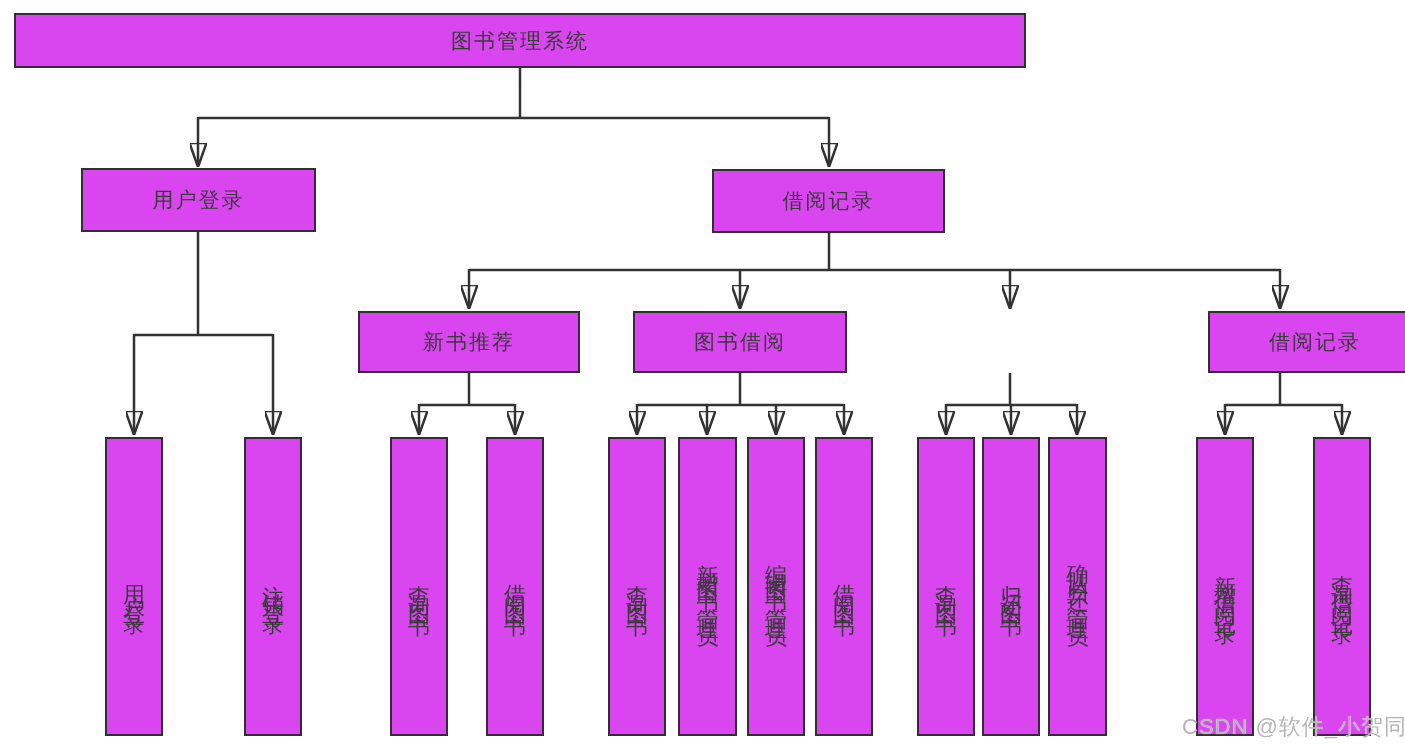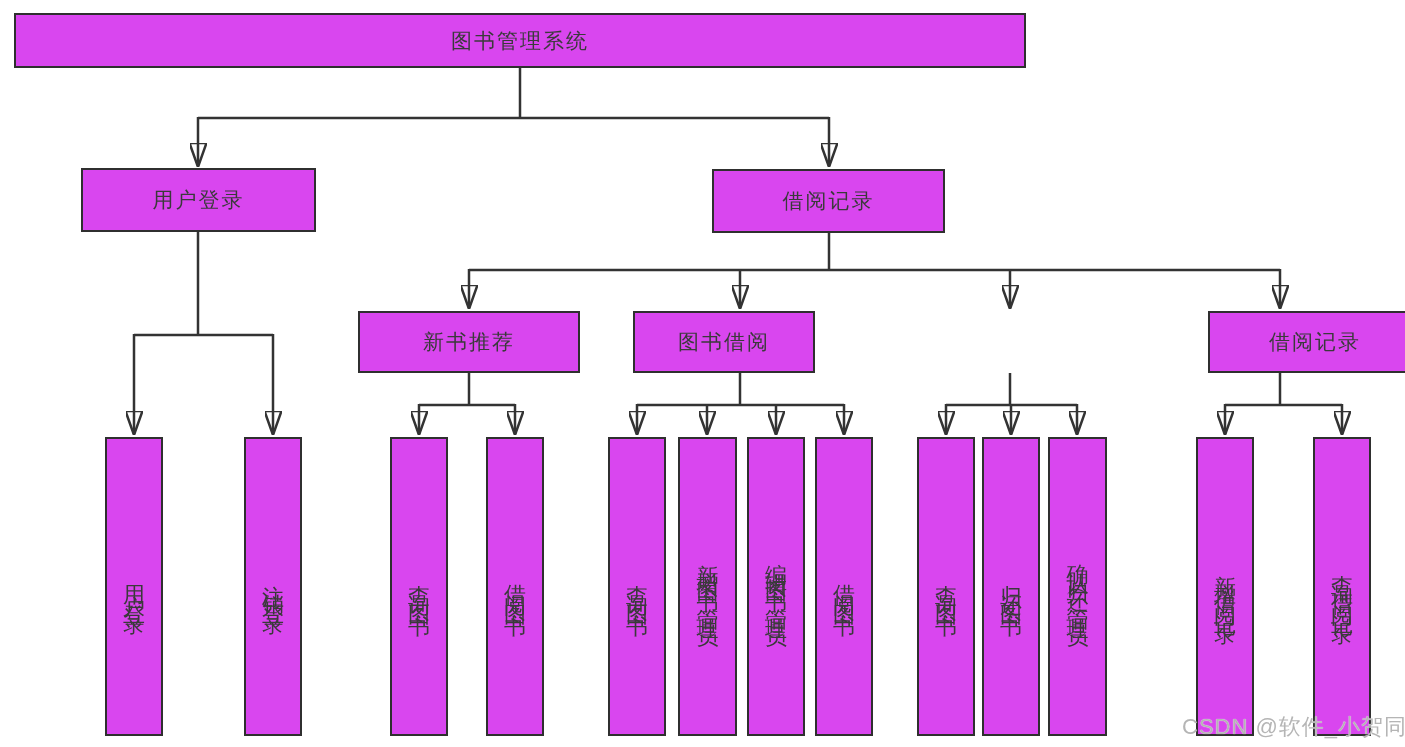--- a/index.html
+++ b/index.html
@@ -114,21 +114,21 @@
     <path d="M1225,404 V434" marker-end="url(#arw)"></path>
     <path d="M1342,404 V434" marker-end="url(#arw)"></path>
   </svg>
 
   <div class="node h" style="left:14px; top:13px; width:1012px; height:55px;">图书管理系统</div>
 
   <div class="node h" style="left:81px; top:168px; width:235px; height:64px;">用户登录</div>
   <div class="node h" style="left:712px; top:169px; width:233px; height:64px;">借阅记录</div>
 
   <div class="node h" style="left:358px; top:311px; width:222px; height:62px;">新书推荐</div>
-  <div class="node h" style="left:633px; top:311px; width:182px; height:62px;">图书借阅</div>
+  <div class="node h" style="left:633px; top:311px; width:214px; height:62px;">图书借阅</div>
   <div class="node h" style="left:1173px; top:311px; width:214px; height:62px;margin-left:35px;">借阅记录</div>
 
   <div class="node v" style="left:105px; top:437px; width:58px; height:299px;">用户登录</div>
   <div class="node v" style="left:244px; top:437px; width:58px; height:299px;">注销登录</div>
 
   <div class="node v" style="left:390px; top:437px; width:58px; height:299px;">查询图书</div>
   <div class="node v" style="left:486px; top:437px; width:58px; height:299px;">借阅图书</div>
 
   <div class="node v" style="left:608px; top:437px; width:58px; height:299px;">查询图书</div>
   <div class="node v long" style="left:678px; top:437px; width:59px; height:299px;">新增图书（管理员）</div>

